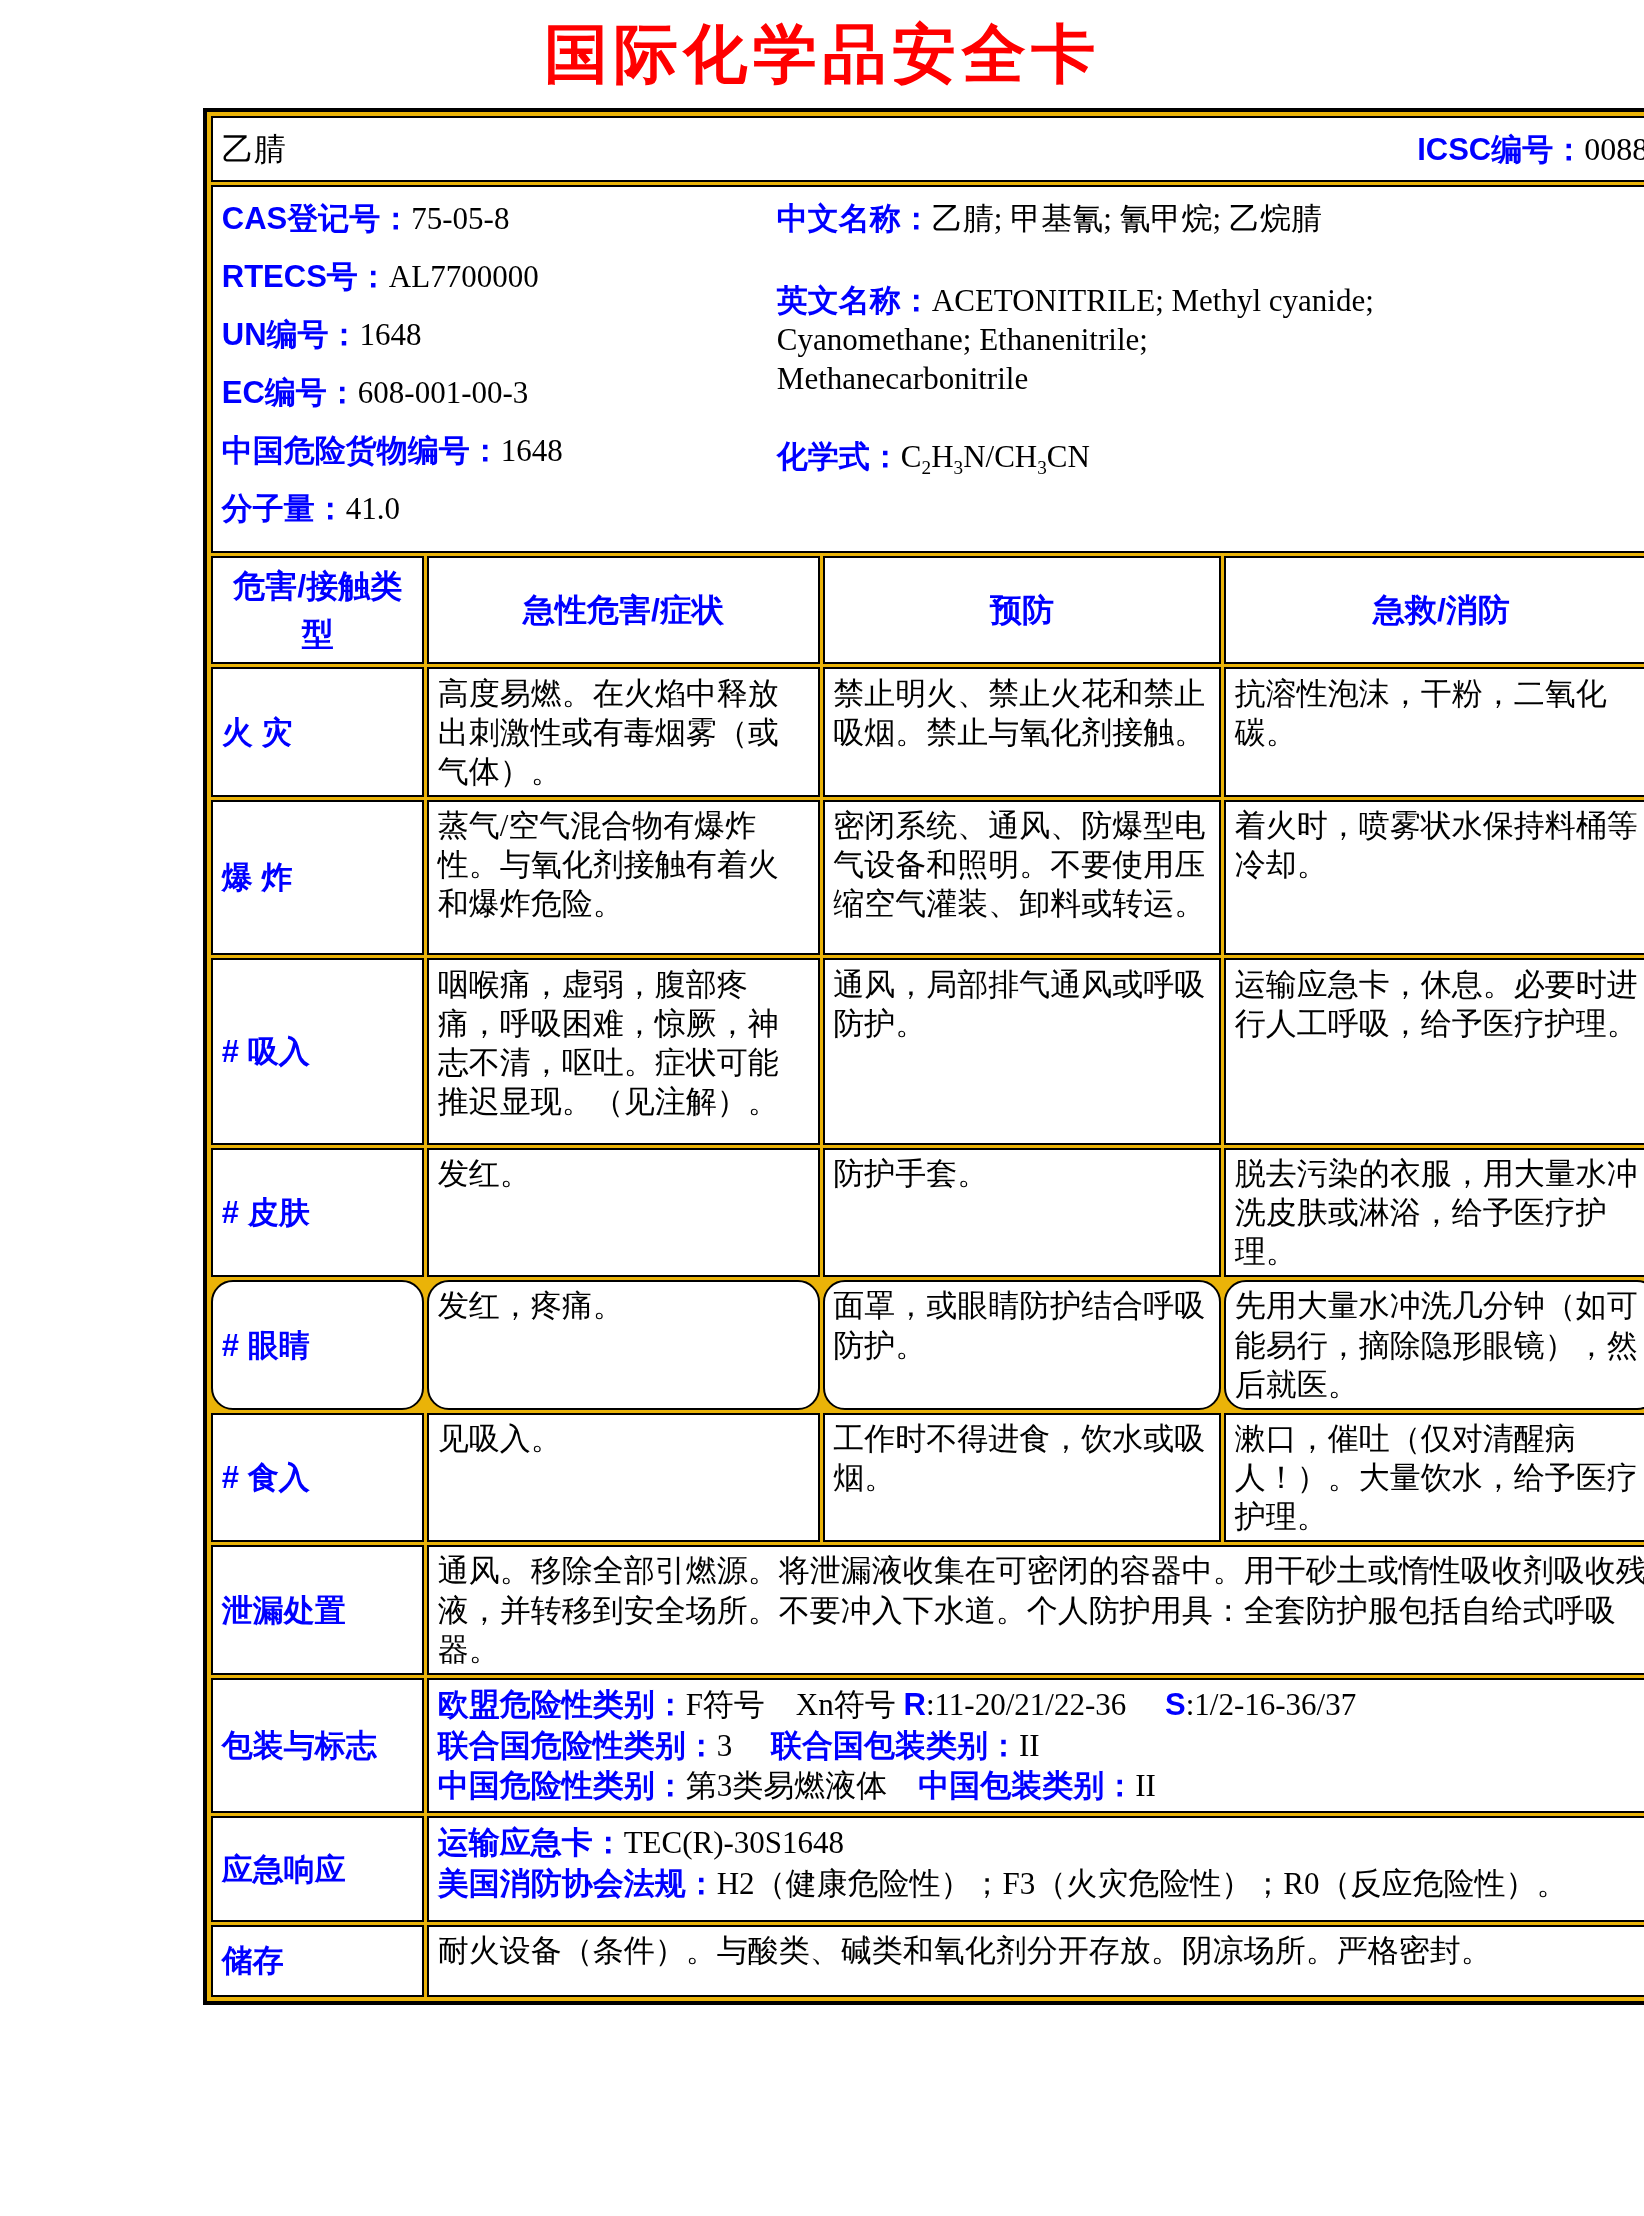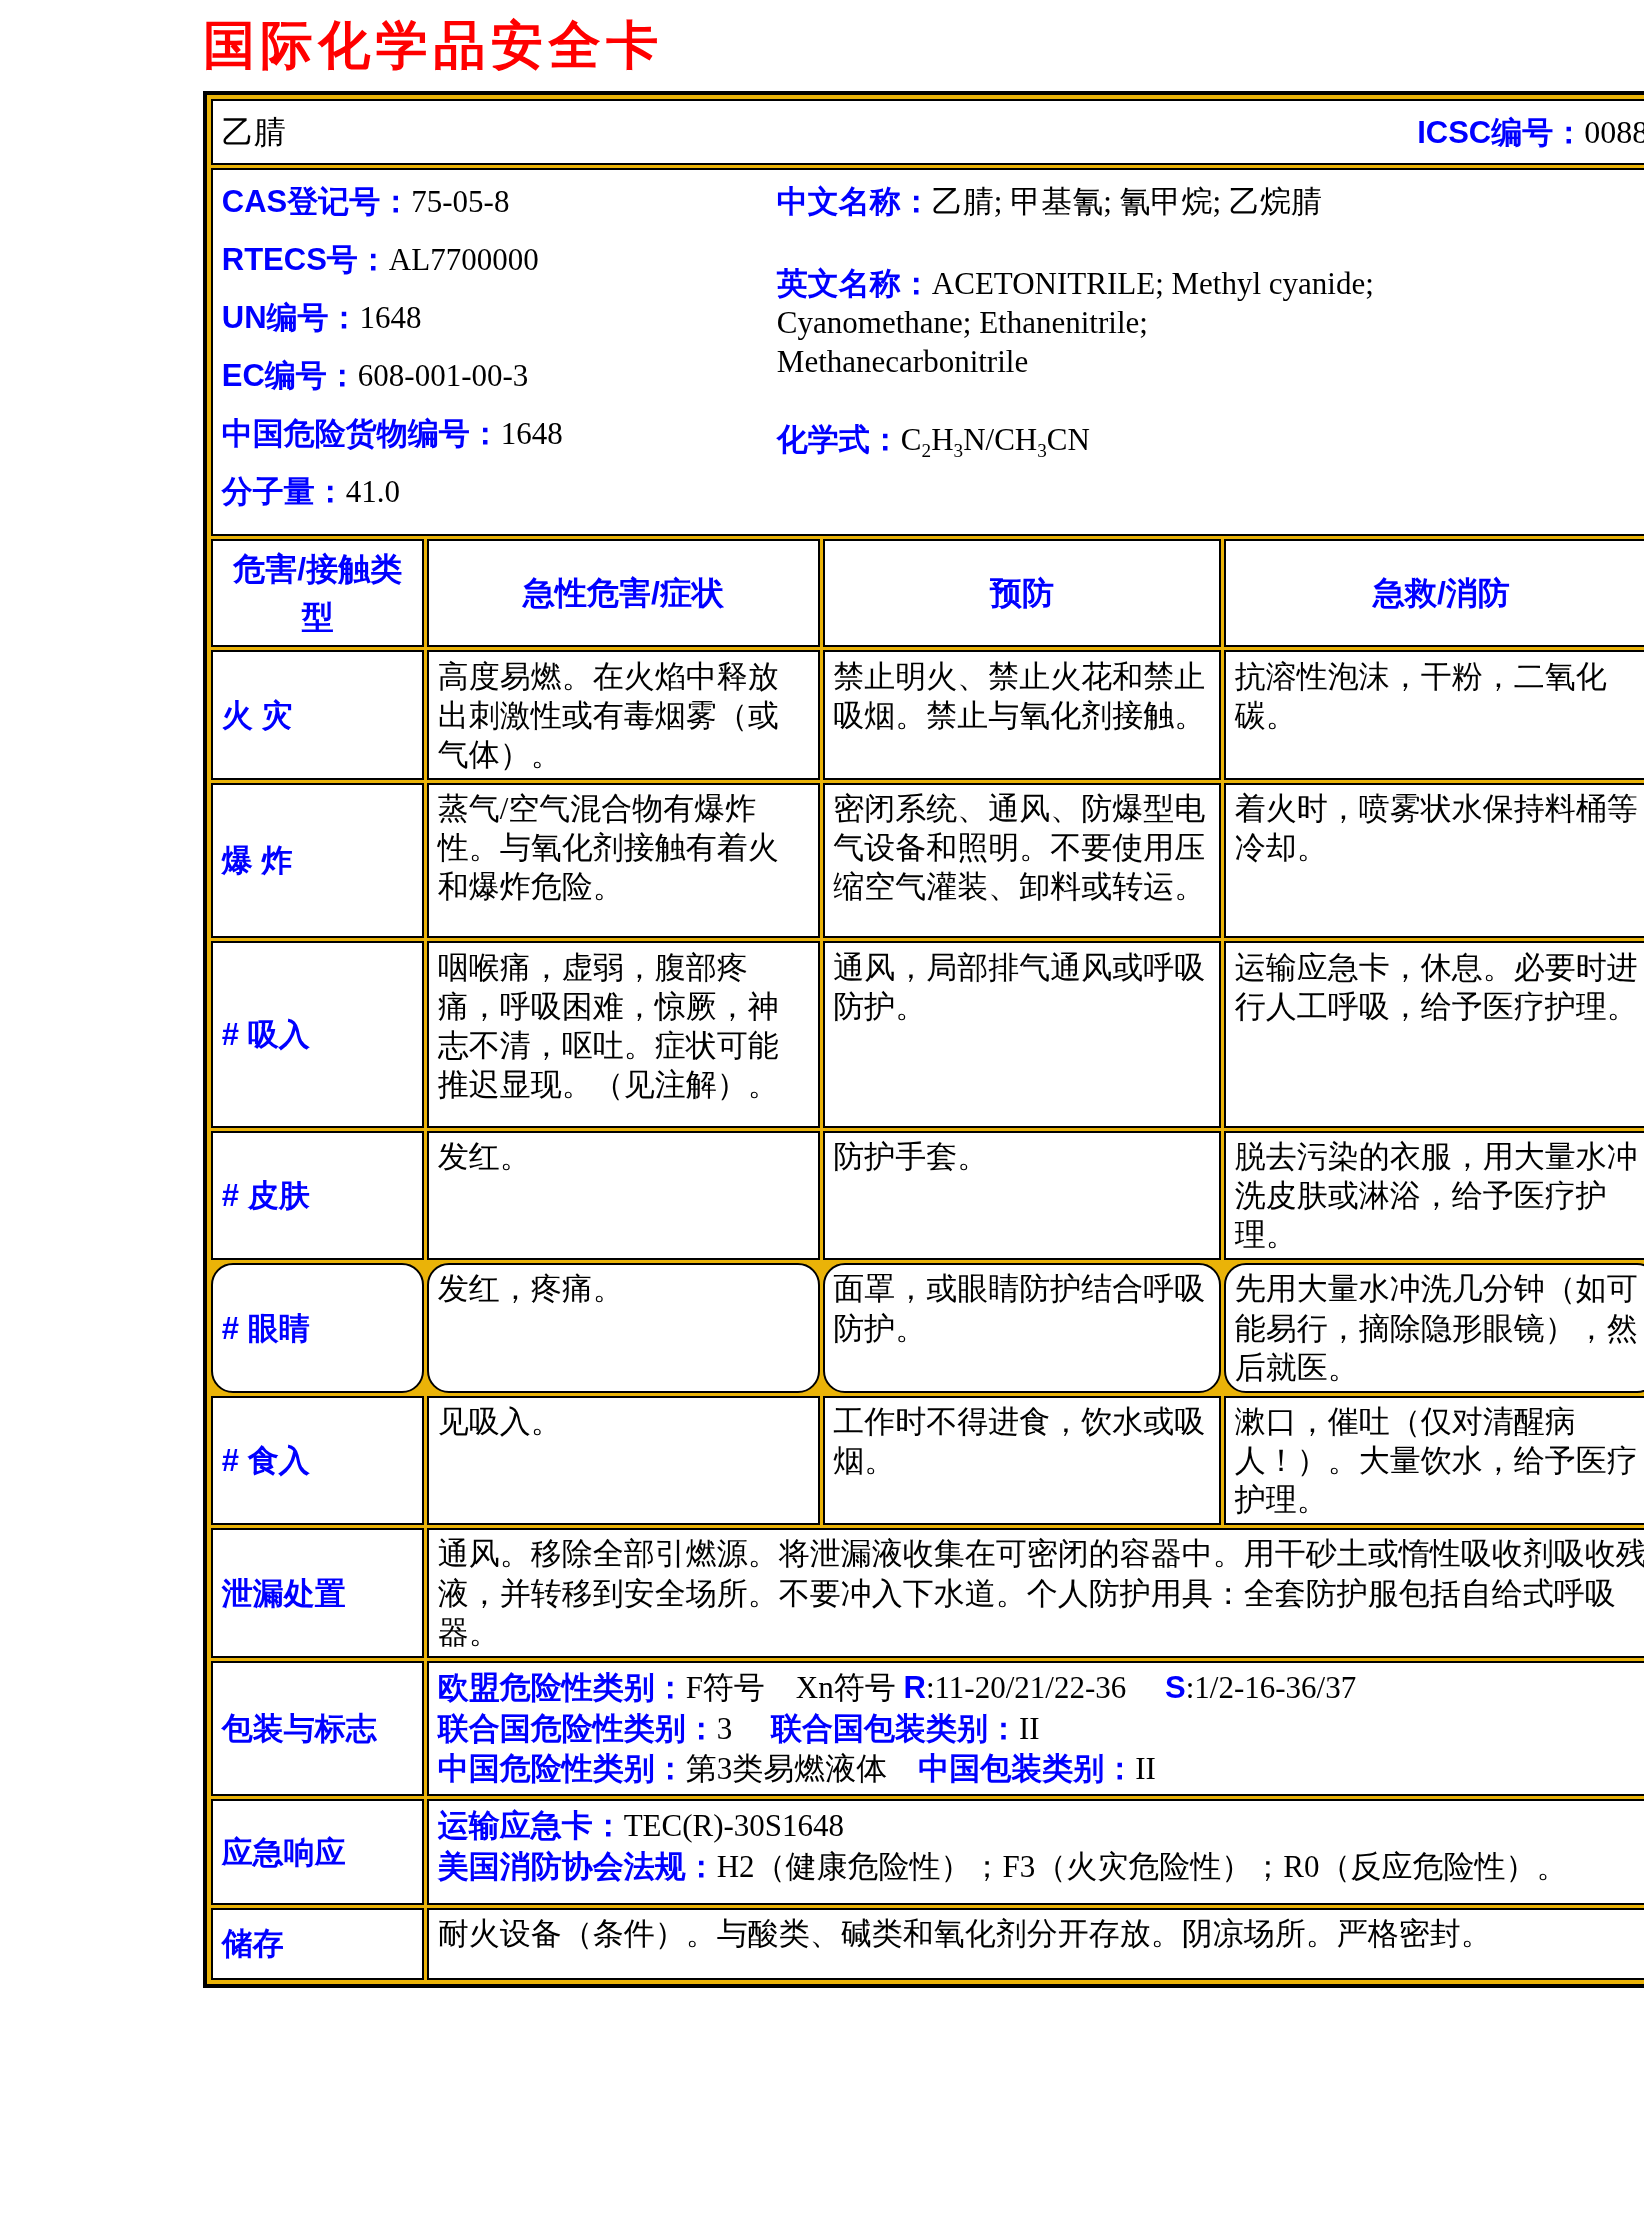--- a/index.html
+++ b/index.html
@@ -3,22 +3,22 @@
 <meta charset="utf-8">
 <style>
   html,body{margin:0;padding:0;}
   body{
     width:1644px;height:2216px;background:#ffffff;
     font-family:"Liberation Serif","DejaVu Serif",serif;
     color:#000;
   }
   .title{
     margin:11px 0 9.7px 203px;width:1239px;
-    text-align:left;color:#ff0000;font-weight:bold;
-    font-size:52px;letter-spacing:5.6px;
+    text-align:center;color:#ff0000;font-weight:bold;
+    font-size:64px;letter-spacing:5.6px;
     font-family:"DejaVu Serif","Liberation Serif",serif;
   }
   .card{
     margin-left:203px;width:1464px;box-sizing:border-box;
     border:4.9px solid #000;padding:1.4px;background:#eab308;
   }
   table.grid{width:100%;border-collapse:separate;border-spacing:3.5px;table-layout:fixed;}
   col.c1{width:14.8%;} col.c2{width:27.3%;} col.c3{width:27.7%;} col.c4{width:30.2%;}
   td.box{
     border:2.1px solid #000;background:#fff;

